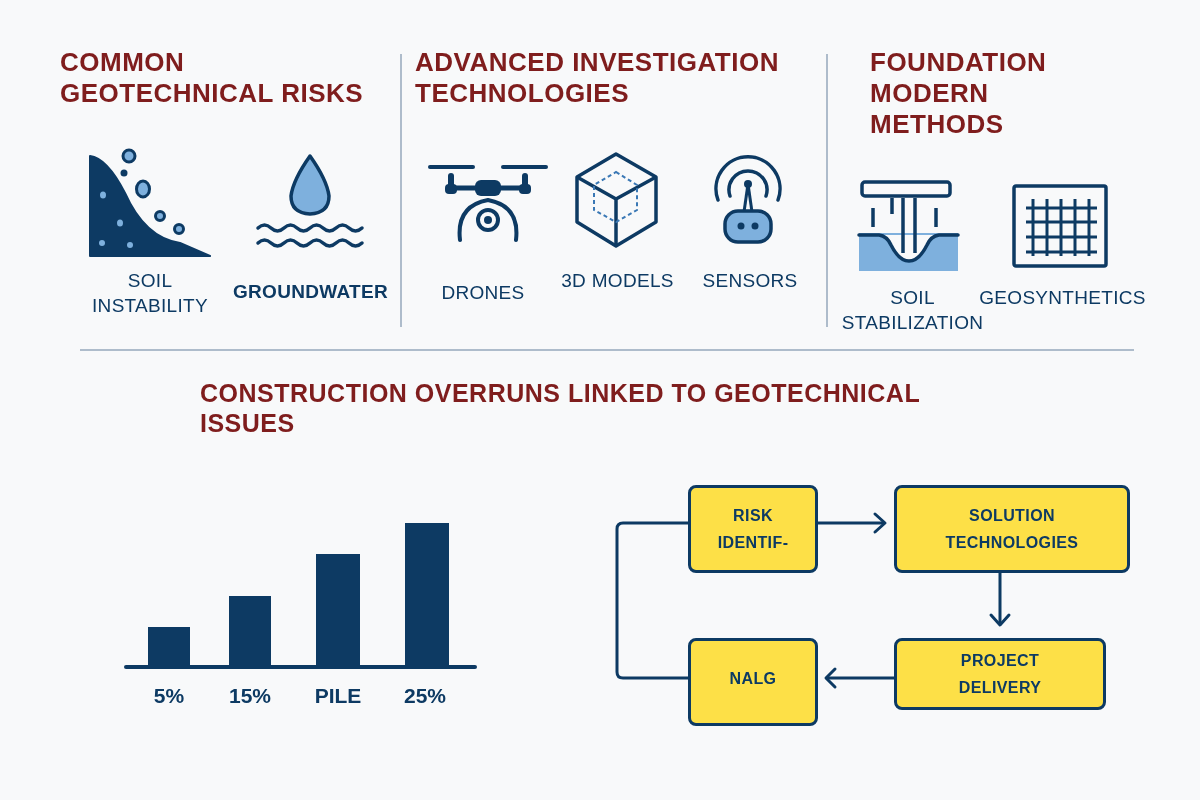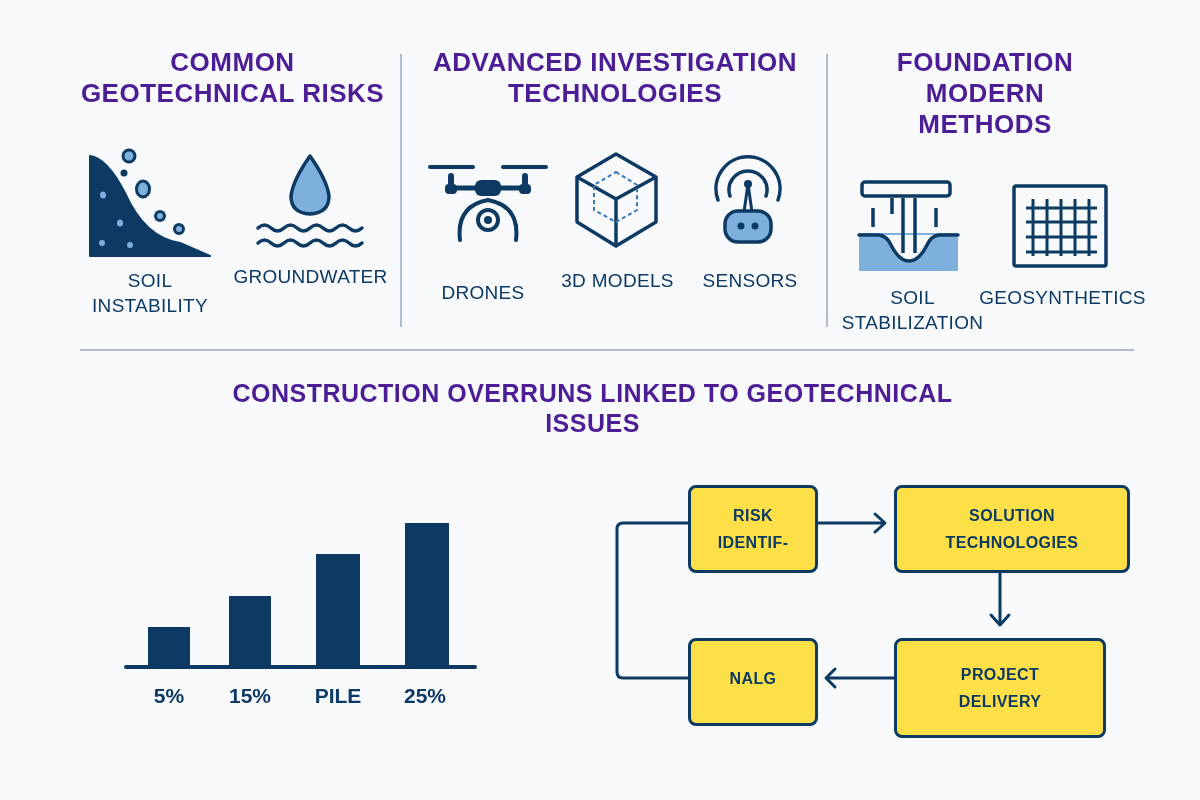--- a/index.html
+++ b/index.html
@@ -3,23 +3,23 @@
   <meta charset="utf-8">
   <style>
     html, body { margin: 0; padding: 0; }
     body {
       width: 1200px; height: 800px; position: relative; overflow: hidden;
       background: #f8f9fa;
       font-family: "Liberation Sans", "DejaVu Sans", sans-serif;
       color: #0d3a63;
     }
     .heading {
-      position: absolute; text-align: center; font-weight: bold;
+      position: absolute; font-weight: bold;
       font-size: 26px; line-height: 31px; letter-spacing: 0.5px;
-      color: #4c1d95; text-transform: uppercase;
+      color: #7f1d1d; text-transform: uppercase;
     }
     .label {
       position: absolute; text-align: center; font-size: 19px; line-height: 25px;
       color: #0d3a63; letter-spacing: 0.3px;
     }
     .vdivider { position: absolute; width: 2px; background: #aebccb; }
     .hdivider { position: absolute; height: 2px; background: #aebccb; }
     svg.icon { position: absolute; overflow: visible; }
     .bar { position: absolute; background: #0d3a63; }
     .axis { position: absolute; height: 4px; background: #0d3a63; border-radius: 2px; }
@@ -59,21 +59,21 @@
 <div class="label" style="left:75px; top:268px; width:150px;">
   <div>SOIL</div>
   <div>INSTABILITY</div>
 </div>
 
 <svg class="icon" width="110" height="100" style="left:255px; top:152px;" viewBox="0 0 110 100">
   <path d="M55 4 Q38 28 36 44 Q36 61 55 62 Q74 61 74 44 Q72 28 55 4 Z" fill="#7eb0dd" stroke="#0d3a63" stroke-width="3.5" stroke-linejoin="round"></path>
   <path d="M3 76 q6.5 -6 13 0 t13 0 t13 0 t13 0 t13 0 t13 0 t13 0 t13 0" fill="none" stroke="#0d3a63" stroke-width="3.5" stroke-linecap="round"></path>
   <path d="M3 91 q6.5 -6 13 0 t13 0 t13 0 t13 0 t13 0 t13 0 t13 0 t13 0" fill="none" stroke="#0d3a63" stroke-width="3.5" stroke-linecap="round"></path>
 </svg>
-<div class="label" style="left:228px; top:264px; width:165px;">
+<div class="label" style="left:228px; top:279px; width:165px;font-weight:bold;">
   <div>GROUNDWATER</div>
 </div>
 
 <div class="vdivider" style="left:400px; top:54px; height:273px;"></div>
 
 <div class="heading" style="left:415px; top:47px; width:400px;">
   <div>ADVANCED INVESTIGATION</div>
   <div>TECHNOLOGIES</div>
 </div>
 
@@ -195,21 +195,21 @@
     <div>RISK</div>
     <div>IDENTIF-</div>
   </div>
 </div>
 <div class="flow-box" style="left:894px; top:485px; width:236px; height:88px;">
   <div>
     <div>SOLUTION</div>
     <div>TECHNOLOGIES</div>
   </div>
 </div>
-<div class="flow-box" style="left:894px; top:638px; width:212px; height:100px;">
+<div class="flow-box" style="left:894px; top:638px; width:212px; height:72px;">
   <div>
     <div>PROJECT</div>
     <div>DELIVERY</div>
   </div>
 </div>
 <div class="flow-box" style="left:688px; top:638px; width:130px; height:88px; align-items:flex-start; padding-top:24px;">
   <div>
     <div>NALG</div>
   </div>
 </div>

